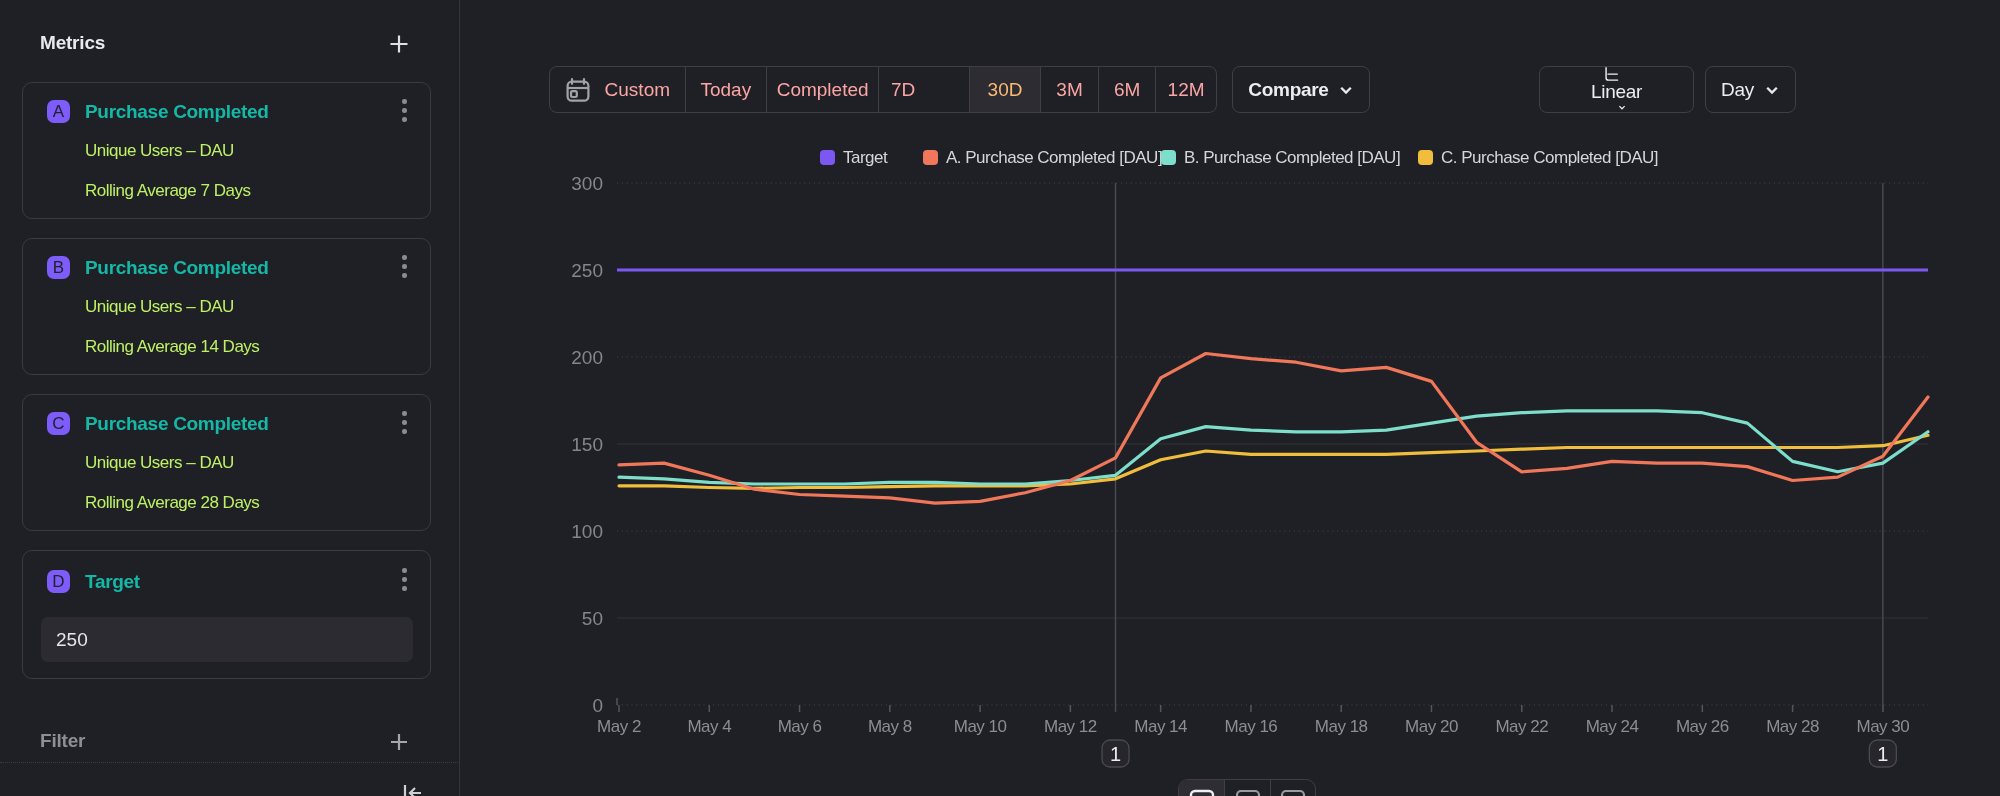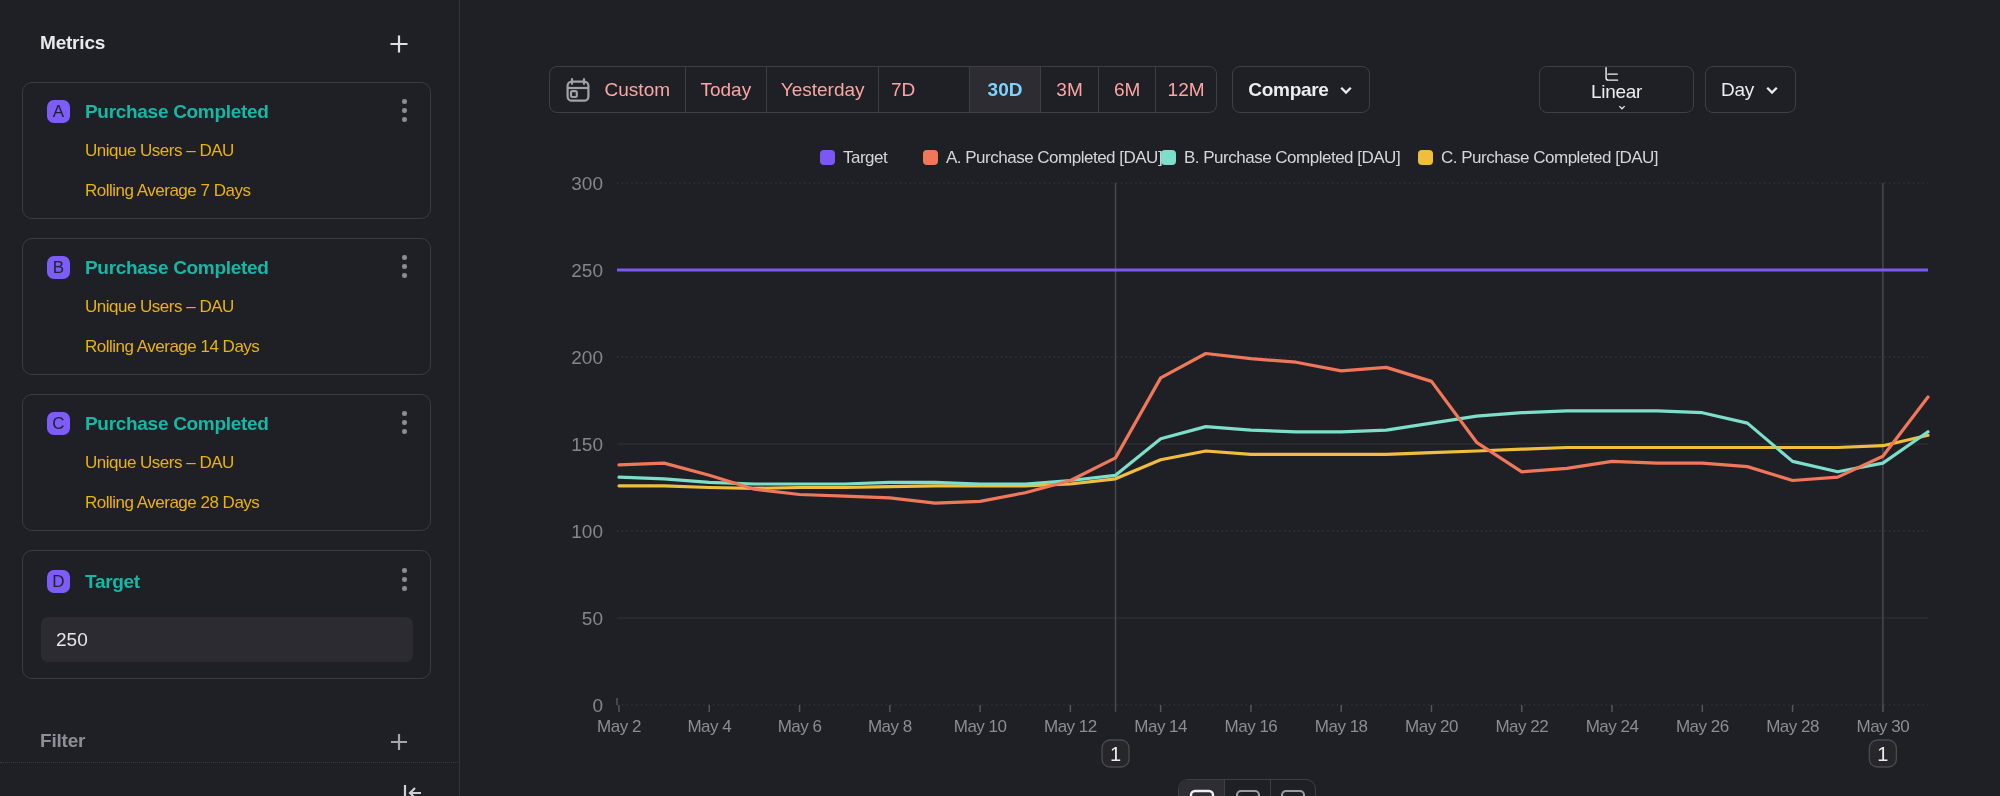--- a/index.html
+++ b/index.html
@@ -14,34 +14,34 @@
   .card { position:absolute; left:22px; width:409px; border:1px solid #3a3a40;
     border-radius:10px; }
   .badge { position:absolute; left:24px; top:17px; width:23px; height:23px;
     border-radius:7px; background:#7d5cfa; color:#20222c; font-size:17px; font-weight:400;
     display:flex; align-items:center; justify-content:center; }
   .ctitle { position:absolute; left:62px; top:17px; height:23px; line-height:23px;
     font-size:19px; font-weight:700; color:#14b8a6; letter-spacing:-0.3px; }
   .dots { position:absolute; right:23px; top:16px; width:5px; }
   .dots i { display:block; width:4.5px; height:4.5px; border-radius:50%;
     background:#8b8b93; margin-bottom:4.5px; }
-  .sub { position:absolute; left:62px; font-size:17px; color:#eab308; letter-spacing:-0.5px; }
+  .sub { position:absolute; left:62px; font-size:17px; color:#bef264; letter-spacing:-0.5px; }
   #target-input { position:absolute; left:18px; top:66px; width:372px; height:45px;
     background:#2b2b31; border-radius:7px; font-size:19px; color:#e6e6ea;
     line-height:45px; padding-left:15px; }
   
   .btn { position:absolute; top:66px; height:47px; border:1px solid #3e3e44;
     border-radius:8px; display:flex; align-items:center; justify-content:center;
     color:#ededf0; font-size:19px; font-weight:700; letter-spacing:-0.3px; }
   #tabs { position:absolute; left:549px; top:66px; height:47px; width:668px;
     border:1px solid #3e3e44; border-radius:8px; display:flex; }
   .tab { height:100%; display:flex; align-items:center; justify-content:center;
     color:#fca5a5; font-size:19px; border-left:1px solid #3e3e44; }
   .tab:first-child { border-left:none; }
-  .tab.active { background:#2c2c32; color:#7dd3fc; font-weight:700;margin-left:42px; }
+  .tab.active { background:#2c2c32; color:#fdba74; font-weight:400;margin-left:42px; }
   
   .leg { position:absolute; top:150px; display:flex; align-items:center; }
   .sw { width:15px; height:15px; border-radius:4px; margin-right:8px; flex:none; }
   .leg span { font-size:17px; color:#d6d6da; line-height:15px; letter-spacing:-0.5px; white-space:nowrap; }
 </style>
 </head>
 <body>
 <div id="root">
 
   <div id="sidebar">
@@ -107,21 +107,21 @@
   <div id="tabs">
     <div class="tab" style="width:144px;">
       <svg width="26" height="26" viewBox="0 0 26 26" style="margin-right:14px;">
         <rect x="2.6" y="4.6" width="20.8" height="19" rx="4.2" fill="none" stroke="#a2a3aa" stroke-width="2.2"></rect>
         <path d="M2.6 11 H23.4" stroke="#a2a3aa" stroke-width="2.2"></path>
         <path d="M7 2 V6.8 M19 2 V6.8" stroke="#a2a3aa" stroke-width="2.2" stroke-linecap="round"></path>
         <rect x="6" y="14.2" width="5.8" height="5.8" rx="1.4" fill="none" stroke="#a2a3aa" stroke-width="2.2"></rect>
       </svg>
       Custom</div>
     <div class="tab" style="width:87px;">Today</div>
-    <div class="tab" style="width:120px;">Yesterday</div>
+    <div class="tab" style="width:120px;">Completed</div>
     <div class="tab" style="width:52px;text-align:right;">7D</div>
     <div class="tab active" style="width:76px;">30D</div>
     <div class="tab" style="width:62px;">3M</div>
     <div class="tab" style="width:61px;">6M</div>
     <div class="tab" style="width:65px;">12M</div>
   </div>
   <div class="btn" style="left:1232px; width:138px;">Compare
     <svg width="16" height="16" viewBox="0 0 16 16" style="margin-left:9px;">
       <path d="M3.2 5.8 L8 10.6 L12.8 5.8" stroke="#e8eaee" stroke-width="2.3" fill="none"></path>
     </svg>

